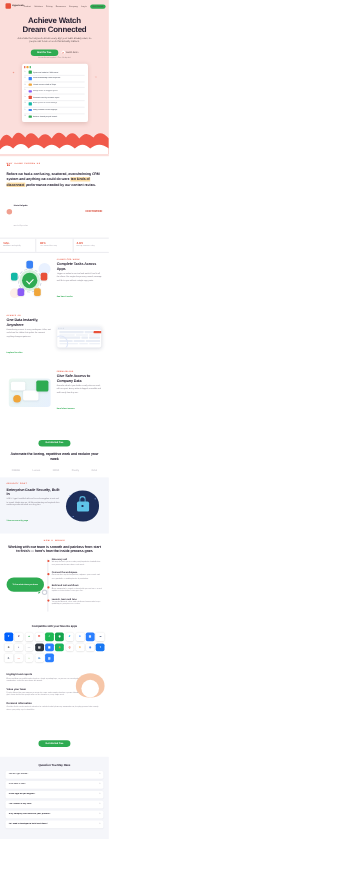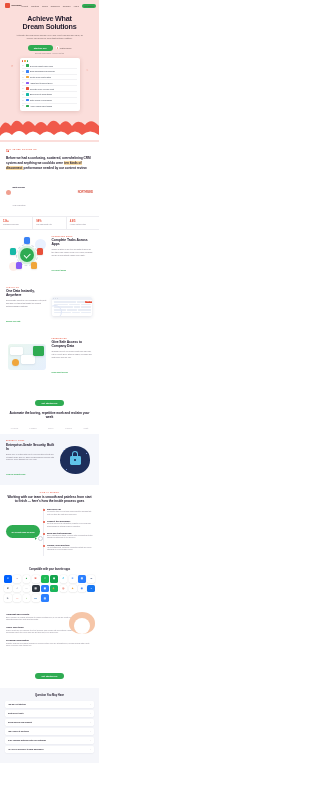--- a/index.html
+++ b/index.html
@@ -173,22 +173,22 @@
         <span>Pricing</span>
         <span>Resources</span>
         <span>Company</span>
         <span class="nav-login">Log in</span>
         <span class="nav-cta">Get Started</span>
       </div>
     </nav>
 
     <div class="hero-body">
       <h1 class="hero-h1">
-        <span>Achieve What</span><br>
-        <span>Dream Solutions</span>
+        <span>Achieve Watch</span><br>
+        <span>Dream Connected</span>
       </h1>
       <p class="hero-sub">Automate the busywork across every app your team already uses, so people can focus on work that actually matters.</p>
       <div class="hero-btns">
         <button class="btn-green">Start for free</button>
         <span class="btn-ghost">
           <span class="play-ico"></span>
           <span>Watch demo</span>
         </span>
       </div>
       <p class="hero-note">No credit card required · Free 14-day trial</p>

